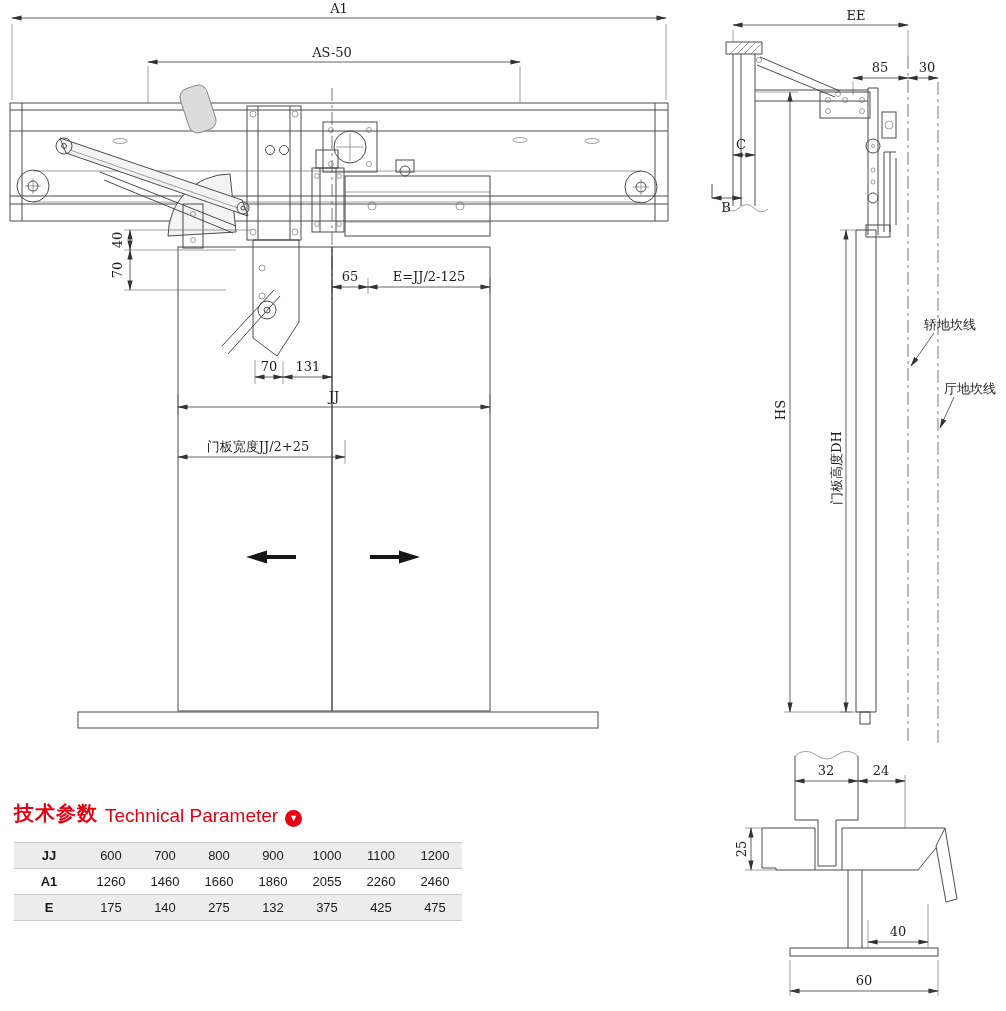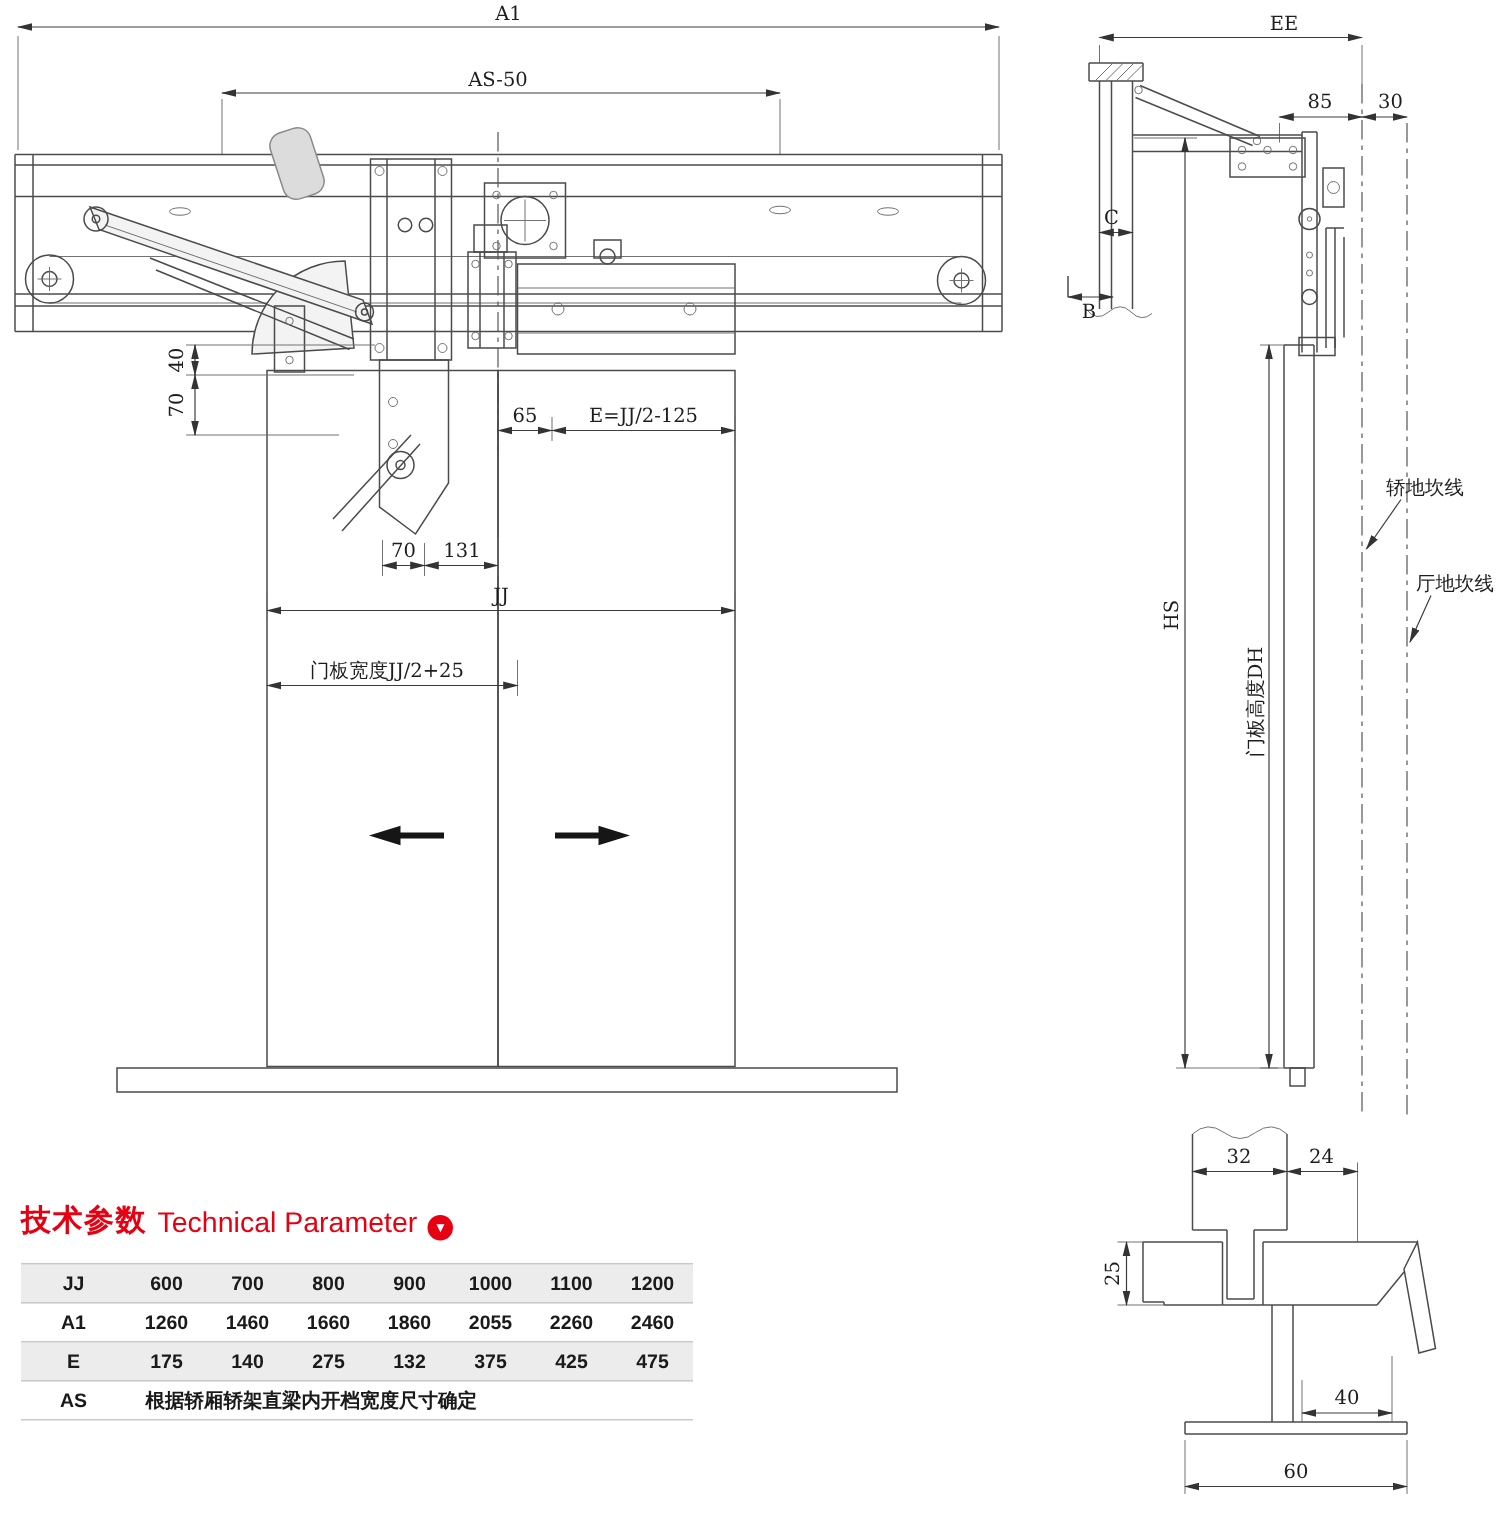--- a/index.html
+++ b/index.html
@@ -23,21 +23,21 @@
 
   
   .param-section { position:absolute; left:14px; top:800px; width:470px; }
   .param-title { display:flex; align-items:flex-end; gap:7px; margin-bottom:15px; }
   .title-cn { color:#e60012; font-size:20px; font-weight:bold; letter-spacing:1px; }
   .title-en { color:#e60012; font-size:19px; }
   .title-icon { width:17px; height:17px; border-radius:50%; background:#e60012; color:#fff;
                 font-size:9px; line-height:17px; text-align:center; display:inline-block; flex:0 0 auto; }
   table.param-table { border-collapse:collapse; width:448px; font-size:13px; color:#1a1a1a;
                       border-top:1px solid #c9c9c9; }
-  .param-table td { height:26px; text-align:center; border-bottom:1px solid #c9c9c9;font-weight:bold; }
+  .param-table td { height:26px; text-align:center; border-bottom:1px solid #c9c9c9; }
   .param-table td.lbl { font-weight:bold; width:70px; }
   .param-table td.val { width:54px; }
   .param-table td.note { text-align:left; padding-left:13px; }
   tr.shaded { background:#ececec; }
 </style>
 </head>
 <body>
 
 <svg id="drawing" width="1006" height="1011" viewBox="0 0 1006 1011" xmlns="http://www.w3.org/2000/svg">
   <defs>
@@ -427,19 +427,15 @@
       <tr class="shaded">
         <td class="lbl">E</td>
         <td class="val">175</td>
         <td class="val">140</td>
         <td class="val">275</td>
         <td class="val">132</td>
         <td class="val">375</td>
         <td class="val">425</td>
         <td class="val">475</td>
       </tr>
-      <tr>
-        <td class="lbl">AS</td>
-        <td class="note" colspan="7">根据轿厢轿架直梁内开档宽度尺寸确定</td>
-      </tr>
     </tbody>
   </table>
 </div>
 
 </body></html>

